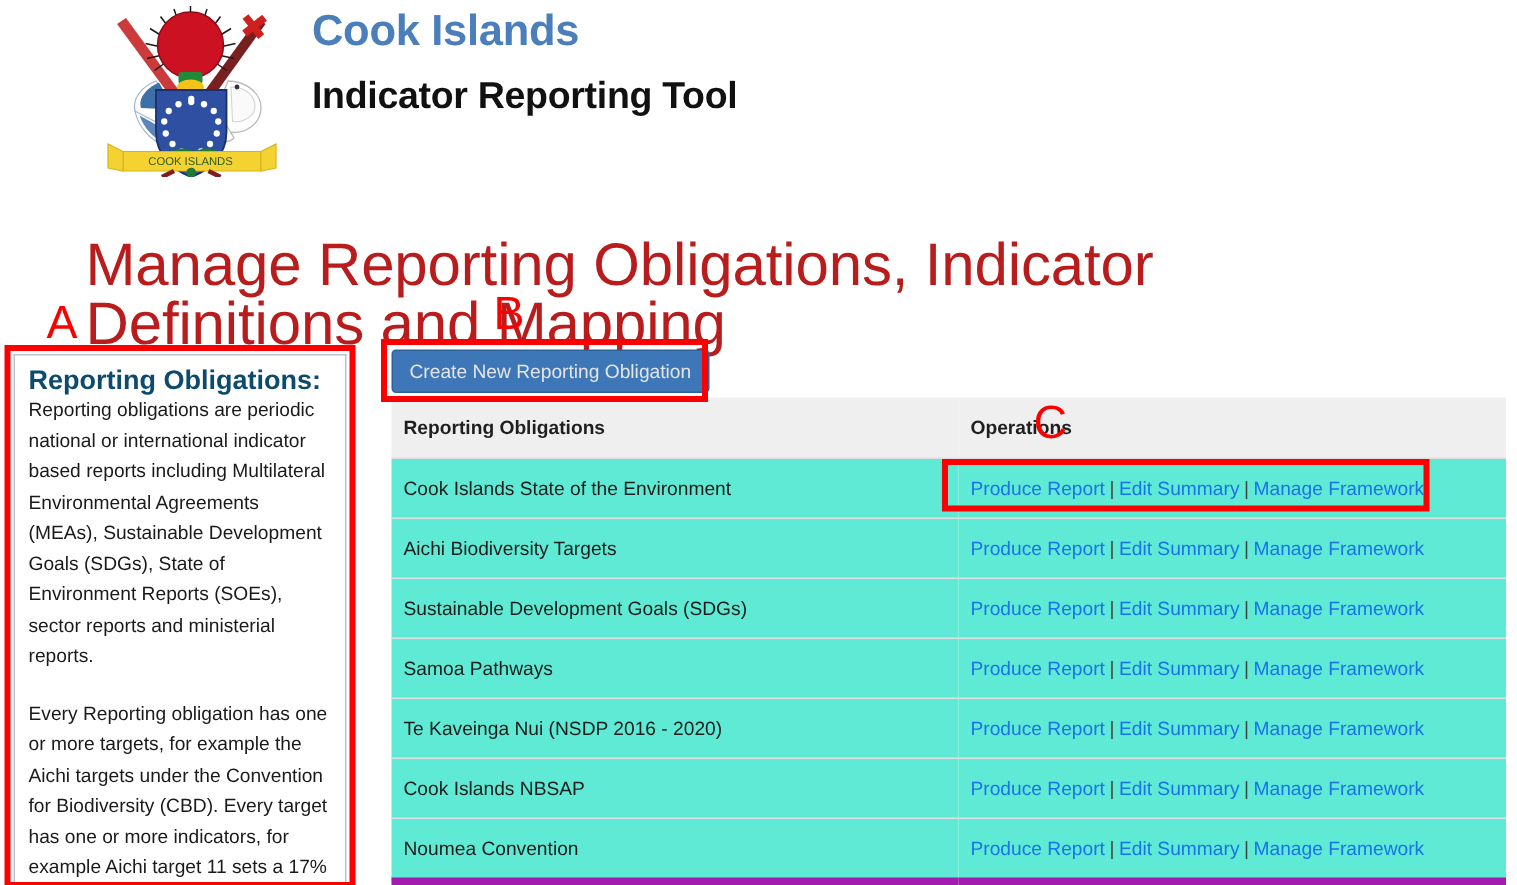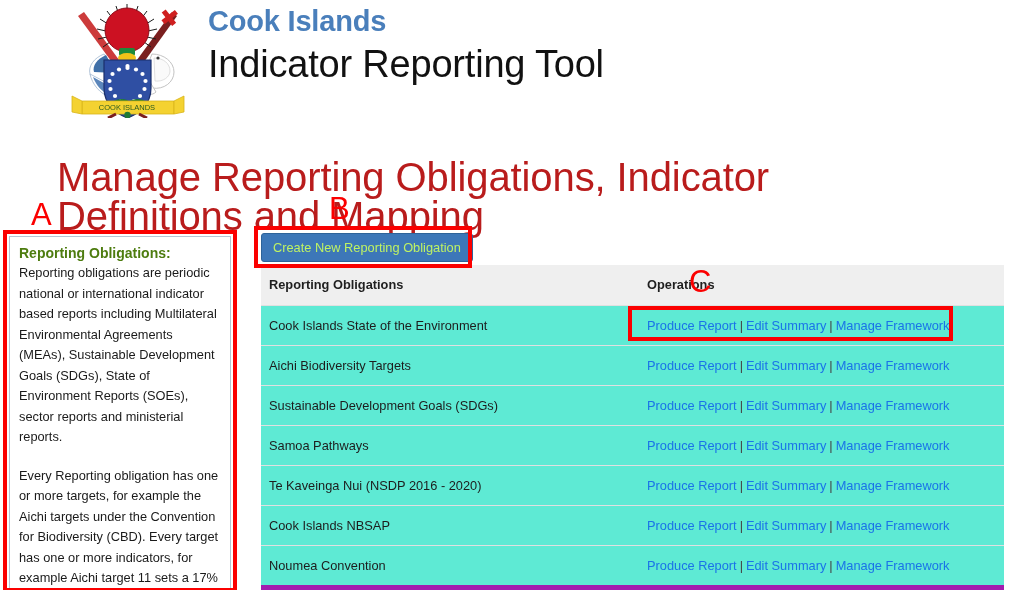--- a/index.html
+++ b/index.html
@@ -33,22 +33,22 @@
     left: 208px; top: 4px;
   }
   .brand-line1 {
     font-size: 29px;
     font-weight: bold;
     color: #4a7fbb;
     line-height: 34px;
     letter-spacing: -0.2px;
   }
   .brand-line2 {
-    font-size: 38px;
-    font-weight: normal;
+    font-size: 25px;
+    font-weight: bold;
     color: #111111;
     line-height: 36px;
     margin-top: 8px;
     letter-spacing: -0.2px;
   }
 
   
   .page-title {
     position: absolute;
     left: 57px; top: 131px;
@@ -66,44 +66,44 @@
     left: 9px; top: 236px;
     width: 222px;
     height: 360px;
     background: #ffffff;
     border: 1px solid #b7c4d4;
     border-bottom: none;
     padding: 6px 9px 0 9px;
     overflow: hidden;
   }
   .info-heading {
-    font-size: 14px;
+    font-size: 18px;
     font-weight: bold;
-    color: #4d7c0f;
+    color: #0c4a6e;
     line-height: 20px;
     margin: 0 0 0 0;
   }
   .info-body {
     font-size: 12.8px;
     color: #1a1a1a;
     line-height: 20.5px;
     margin: 0;
   }
   .info-gap { height: 18px; }
 
   
   .create-btn {
     position: absolute;
     left: 261px; top: 233px;
     height: 29px;
     padding: 0 11px;
     background: #3d77b8;
     border: 1px solid #2e6399;
     border-radius: 3px;
-    color: #bef264;
+    color: #e5e5e5;
     font-size: 12.8px;
     line-height: 27px;
     cursor: pointer;
     white-space: nowrap;
     font-family: "Liberation Sans", sans-serif;
   }
 
   
   .table-wrap {
     position: absolute;

